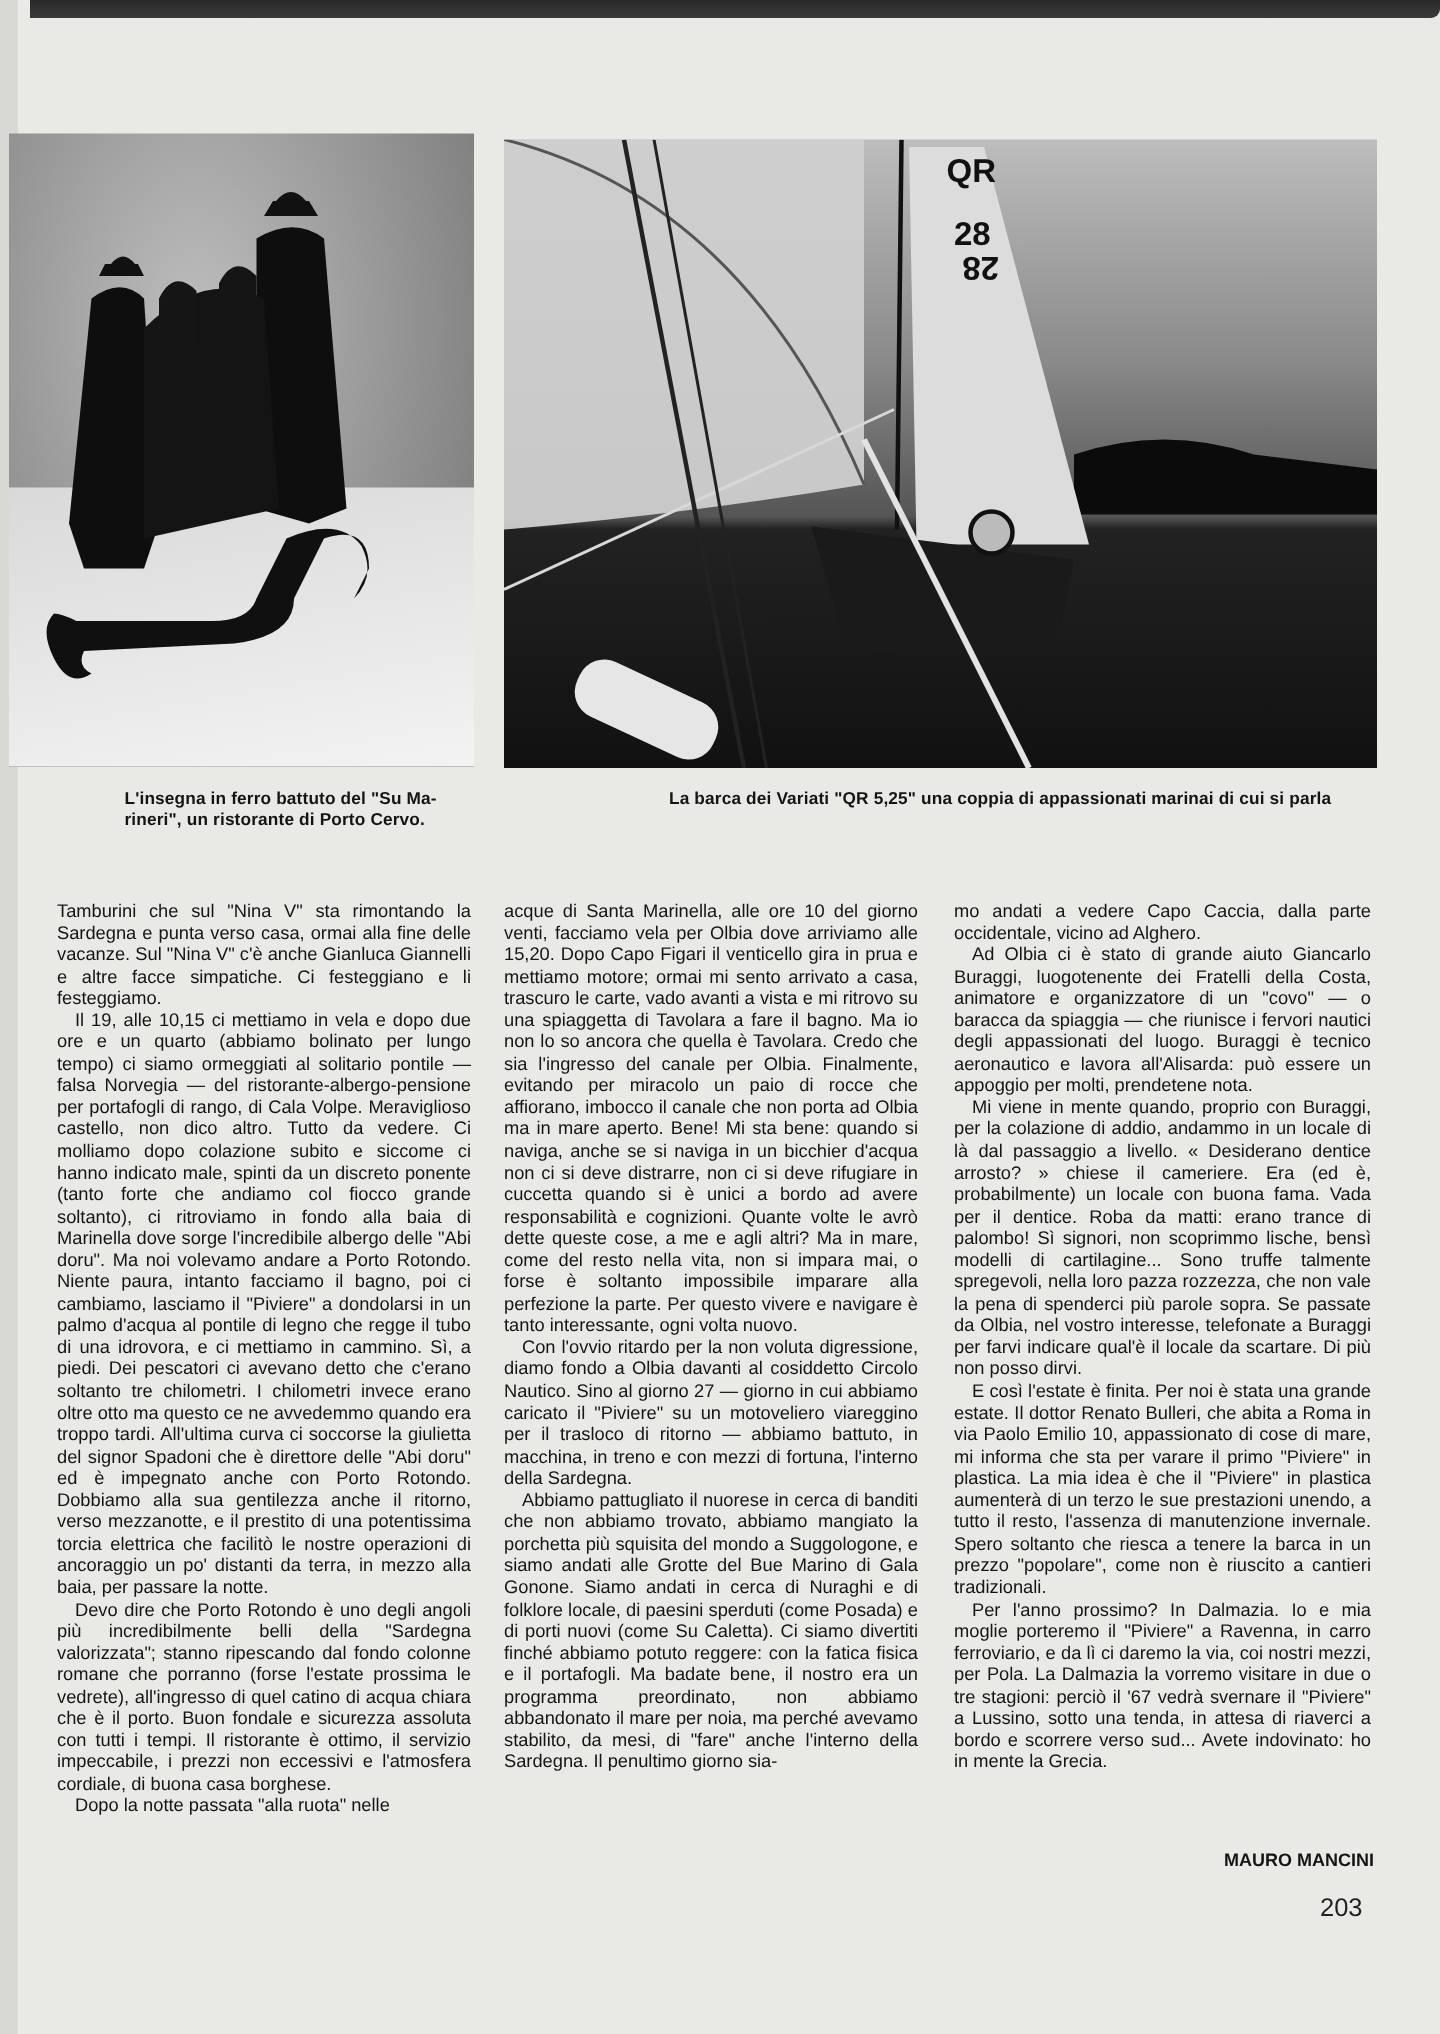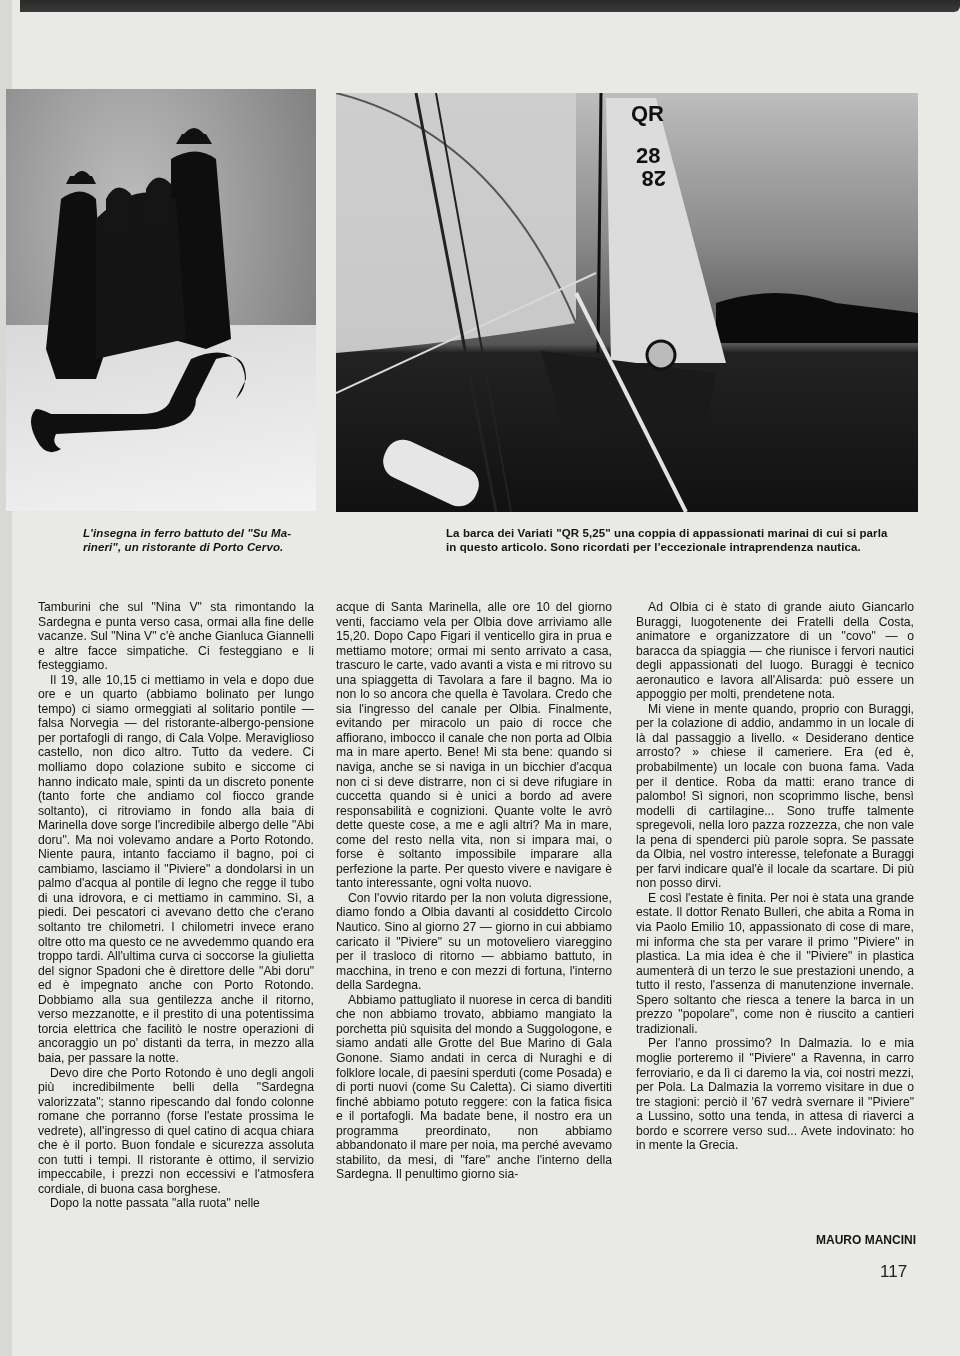--- a/index.html
+++ b/index.html
@@ -33,21 +33,21 @@
   .photo-right {
     left: 336px; top: 93px; width: 582px; height: 419px;
     background: linear-gradient(#bdbdbd 0%, #8a8a8a 35%, #555 60%, #222 62%, #111 100%);
     text-align: center;
   }
   .photo svg { position: absolute; left: 0; top: 0; }
   .caption {
     position: absolute; font-weight: bold; font-size: 11.5px; line-height: 14px;
     letter-spacing: 0.1px;
   }
-  .caption-left { left: 83px; top: 526px; width: 240px; font-style: italic; }
+  .caption-left { left: 83px; top: 526px; width: 240px; }
   .caption-right { left: 446px; top: 526px; width: 470px; }
   .column {
     position: absolute; top: 600px; font-size: 12.2px; line-height: 14.55px;
     text-align: justify;
   }
   .col-1 { left: 38px; width: 276px; }
   .col-2 { left: 336px; width: 276px; }
   .col-3 { left: 636px; width: 278px; }
   .column p { margin: 0; text-indent: 12px; }
   .column p.noindent { text-indent: 0; }
@@ -108,37 +108,37 @@
     </g>
   </svg>
 </div>
 
 <div class="caption caption-left">
   <div>L'insegna in ferro battuto del "Su Ma-</div>
   <div>rineri", un ristorante di Porto Cervo.</div>
 </div>
 <div class="caption caption-right">
   <div>La barca dei Variati "QR 5,25" una coppia di appassionati marinai di cui si parla</div>
-  <div>in questo articolo. Sono ricordati per l'eccezionale intraprendenza nautica.</div>
 </div>
 
 <div class="column col-1">
   <p class="noindent">Tamburini che sul "Nina V" sta rimontando la Sardegna e punta verso casa, ormai alla fine delle vacanze. Sul "Nina V" c'è anche Gianluca Giannelli e altre facce simpatiche. Ci festeggiano e li festeggiamo.</p>
   <p>Il 19, alle 10,15 ci mettiamo in vela e dopo due ore e un quarto (abbiamo bolinato per lungo tempo) ci siamo ormeggiati al solitario pontile — falsa Norvegia — del ristorante-albergo-pensione per portafogli di rango, di Cala Volpe. Meraviglioso castello, non dico altro. Tutto da vedere. Ci molliamo dopo colazione subito e siccome ci hanno indicato male, spinti da un discreto ponente (tanto forte che andiamo col fiocco grande soltanto), ci ritroviamo in fondo alla baia di Marinella dove sorge l'incredibile albergo delle "Abi doru". Ma noi volevamo andare a Porto Rotondo. Niente paura, intanto facciamo il bagno, poi ci cambiamo, lasciamo il "Piviere" a dondolarsi in un palmo d'acqua al pontile di legno che regge il tubo di una idrovora, e ci mettiamo in cammino. Sì, a piedi. Dei pescatori ci avevano detto che c'erano soltanto tre chilometri. I chilometri invece erano oltre otto ma questo ce ne avvedemmo quando era troppo tardi. All'ultima curva ci soccorse la giulietta del signor Spadoni che è direttore delle "Abi doru" ed è impegnato anche con Porto Rotondo. Dobbiamo alla sua gentilezza anche il ritorno, verso mezzanotte, e il prestito di una potentissima torcia elettrica che facilitò le nostre operazioni di ancoraggio un po' distanti da terra, in mezzo alla baia, per passare la notte.</p>
   <p>Devo dire che Porto Rotondo è uno degli angoli più incredibilmente belli della "Sardegna valorizzata"; stanno ripescando dal fondo colonne romane che porranno (forse l'estate prossima le vedrete), all'ingresso di quel catino di acqua chiara che è il porto. Buon fondale e sicurezza assoluta con tutti i tempi. Il ristorante è ottimo, il servizio impeccabile, i prezzi non eccessivi e l'atmosfera cordiale, di buona casa borghese.</p>
   <p>Dopo la notte passata "alla ruota" nelle</p>
 </div>
 
 <div class="column col-2">
   <p class="noindent">acque di Santa Marinella, alle ore 10 del giorno venti, facciamo vela per Olbia dove arriviamo alle 15,20. Dopo Capo Figari il venticello gira in prua e mettiamo motore; ormai mi sento arrivato a casa, trascuro le carte, vado avanti a vista e mi ritrovo su una spiaggetta di Tavolara a fare il bagno. Ma io non lo so ancora che quella è Tavolara. Credo che sia l'ingresso del canale per Olbia. Finalmente, evitando per miracolo un paio di rocce che affiorano, imbocco il canale che non porta ad Olbia ma in mare aperto. Bene! Mi sta bene: quando si naviga, anche se si naviga in un bicchier d'acqua non ci si deve distrarre, non ci si deve rifugiare in cuccetta quando si è unici a bordo ad avere responsabilità e cognizioni. Quante volte le avrò dette queste cose, a me e agli altri? Ma in mare, come del resto nella vita, non si impara mai, o forse è soltanto impossibile imparare alla perfezione la parte. Per questo vivere e navigare è tanto interessante, ogni volta nuovo.</p>
   <p>Con l'ovvio ritardo per la non voluta digressione, diamo fondo a Olbia davanti al cosiddetto Circolo Nautico. Sino al giorno 27 — giorno in cui abbiamo caricato il "Piviere" su un motoveliero viareggino per il trasloco di ritorno — abbiamo battuto, in macchina, in treno e con mezzi di fortuna, l'interno della Sardegna.</p>
   <p>Abbiamo pattugliato il nuorese in cerca di banditi che non abbiamo trovato, abbiamo mangiato la porchetta più squisita del mondo a Suggologone, e siamo andati alle Grotte del Bue Marino di Gala Gonone. Siamo andati in cerca di Nuraghi e di folklore locale, di paesini sperduti (come Posada) e di porti nuovi (come Su Caletta). Ci siamo divertiti finché abbiamo potuto reggere: con la fatica fisica e il portafogli. Ma badate bene, il nostro era un programma preordinato, non abbiamo abbandonato il mare per noia, ma perché avevamo stabilito, da mesi, di "fare" anche l'interno della Sardegna. Il penultimo giorno sia-</p>
 </div>
 
 <div class="column col-3">
+  <p class="noindent">mo andati a vedere Capo Caccia, dalla parte occidentale, vicino ad Alghero.</p>
   <p>Ad Olbia ci è stato di grande aiuto Giancarlo Buraggi, luogotenente dei Fratelli della Costa, animatore e organizzatore di un "covo" — o baracca da spiaggia — che riunisce i fervori nautici degli appassionati del luogo. Buraggi è tecnico aeronautico e lavora all'Alisarda: può essere un appoggio per molti, prendetene nota.</p>
   <p>Mi viene in mente quando, proprio con Buraggi, per la colazione di addio, andammo in un locale di là dal passaggio a livello. « Desiderano dentice arrosto? » chiese il cameriere. Era (ed è, probabilmente) un locale con buona fama. Vada per il dentice. Roba da matti: erano trance di palombo! Sì signori, non scoprimmo lische, bensì modelli di cartilagine... Sono truffe talmente spregevoli, nella loro pazza rozzezza, che non vale la pena di spenderci più parole sopra. Se passate da Olbia, nel vostro interesse, telefonate a Buraggi per farvi indicare qual'è il locale da scartare. Di più non posso dirvi.</p>
   <p>E così l'estate è finita. Per noi è stata una grande estate. Il dottor Renato Bulleri, che abita a Roma in via Paolo Emilio 10, appassionato di cose di mare, mi informa che sta per varare il primo "Piviere" in plastica. La mia idea è che il "Piviere" in plastica aumenterà di un terzo le sue prestazioni unendo, a tutto il resto, l'assenza di manutenzione invernale. Spero soltanto che riesca a tenere la barca in un prezzo "popolare", come non è riuscito a cantieri tradizionali.</p>
   <p>Per l'anno prossimo? In Dalmazia. Io e mia moglie porteremo il "Piviere" a Ravenna, in carro ferroviario, e da lì ci daremo la via, coi nostri mezzi, per Pola. La Dalmazia la vorremo visitare in due o tre stagioni: perciò il '67 vedrà svernare il "Piviere" a Lussino, sotto una tenda, in attesa di riaverci a bordo e scorrere verso sud... Avete indovinato: ho in mente la Grecia.</p>
 </div>
 
 <div class="signature">MAURO MANCINI</div>
-<div class="page-number">117</div>
+<div class="page-number">203</div>
 
 </body></html>

